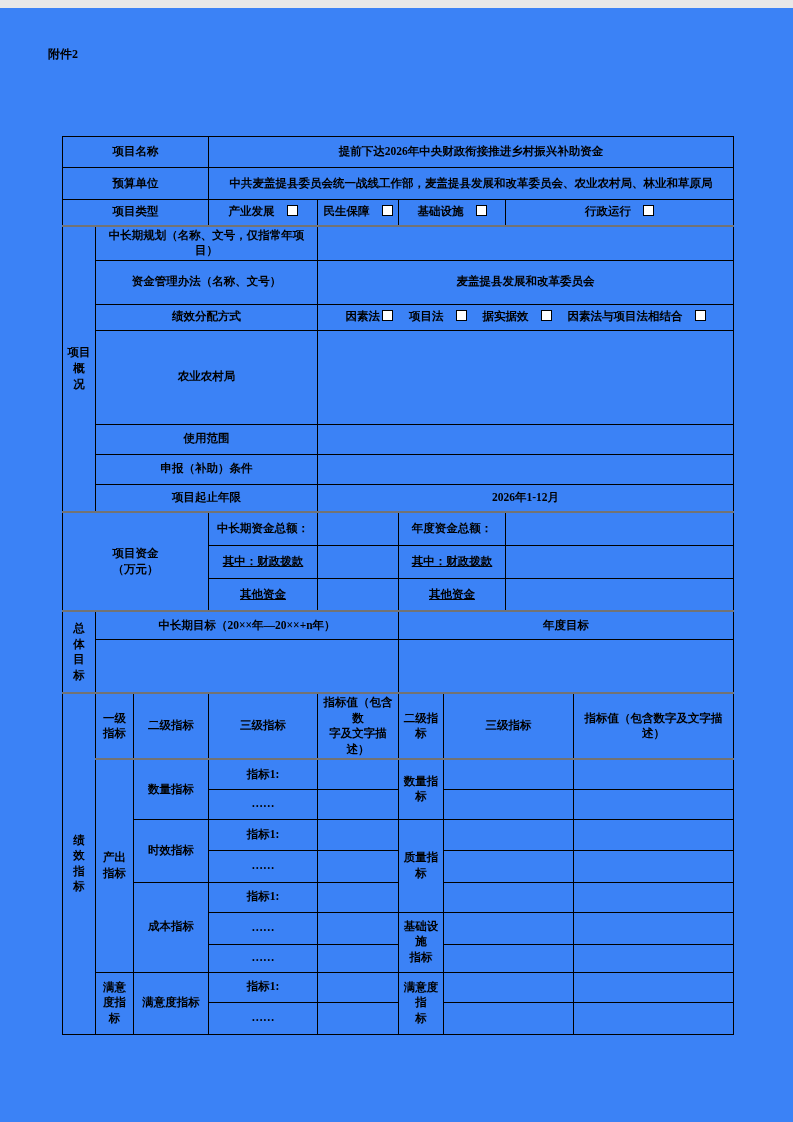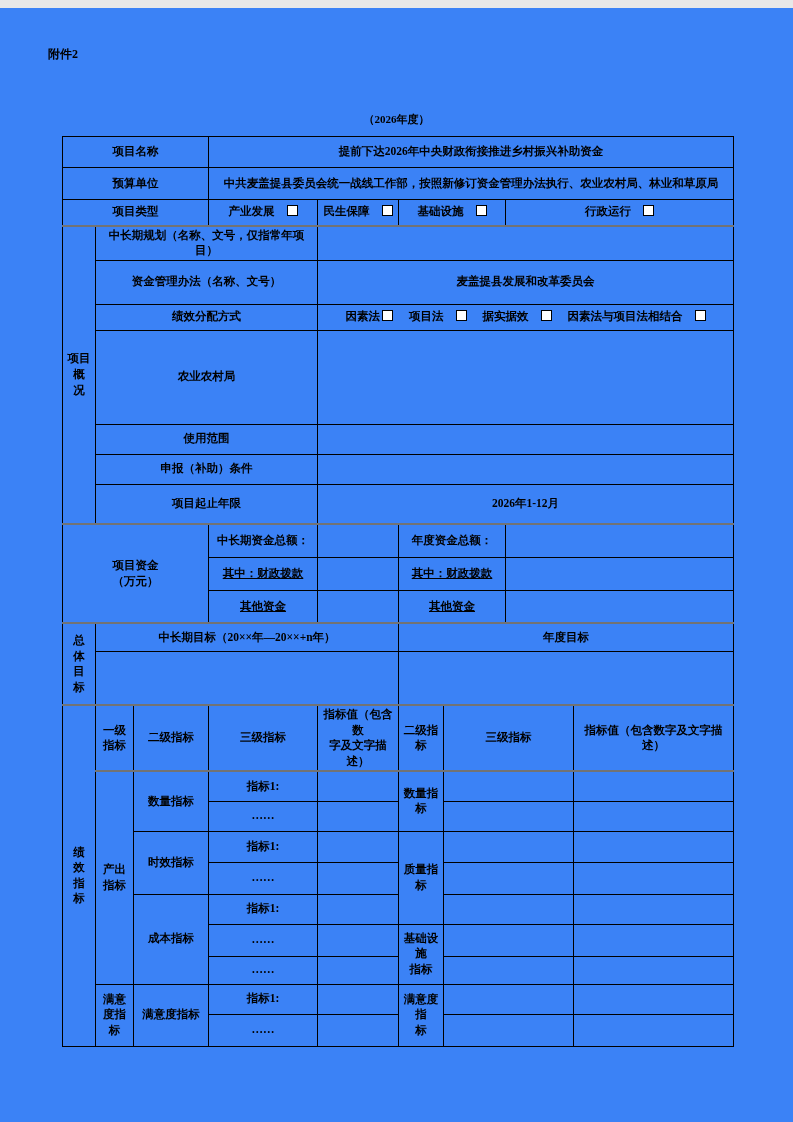--- a/index.html
+++ b/index.html
@@ -54,21 +54,20 @@
   .optrow{display:flex;justify-content:center;gap:16px;flex-wrap:nowrap;}
   tr.thick td{border-top:2px solid #737373;}
   .vlabel{line-height:1.5;}
 </style>
 </head>
 <body>
 
 <div class="page">
 
   <div class="attachment">附件2</div>
-  <div class="subtitle">（2026年度）</div>
 
   <table class="form">
     <colgroup>
       <col style="width:33px">
         <col style="width:38px">
         <col style="width:75px">
       <col style="width:109px">
         <col style="width:81px">
         <col style="width:45px">
       <col style="width:62px">
@@ -77,21 +76,21 @@
     </colgroup>
 
     <tbody>
         <tr style="height:31px">
       <td colspan="3">项目名称</td>
       <td colspan="6">提前下达2026年中央财政衔接推进乡村振兴补助资金</td>
     </tr>
 
     <tr style="height:32px">
       <td colspan="3">预算单位</td>
-      <td colspan="6">中共麦盖提县委员会统一战线工作部，按照新修订资金管理办法执行、农业农村局、林业和草原局</td>
+      <td colspan="6">中共麦盖提县委员会统一战线工作部，麦盖提县发展和改革委员会、农业农村局、林业和草原局</td>
     </tr>
 
     <tr style="height:26px">
       <td colspan="3">项目类型</td>
       <td>
         <span class="opt"><span>产业发展</span><span class="cb"></span></span>
       </td>
       <td>
         <span class="opt"><span>民生保障</span><span class="cb"></span></span>
       </td>
@@ -135,21 +134,21 @@
     <tr style="height:30px">
       <td colspan="3">使用范围</td>
       <td colspan="5"></td>
     </tr>
 
     <tr style="height:30px">
       <td colspan="3">申报（补助）条件</td>
       <td colspan="5"></td>
     </tr>
 
-    <tr style="height:40px">
+    <tr style="height:28px">
       <td colspan="3">项目起止年限</td>
       <td colspan="5">2026年1-12月</td>
     </tr>
 
     <tr class="thick" style="height:33px">
       <td colspan="3" rowspan="3" class="pre">项目资金
 （万元）</td>
       <td class="tl">中长期资金总额：</td>
       <td></td>
       <td colspan="2" class="tl">年度资金总额：</td>

